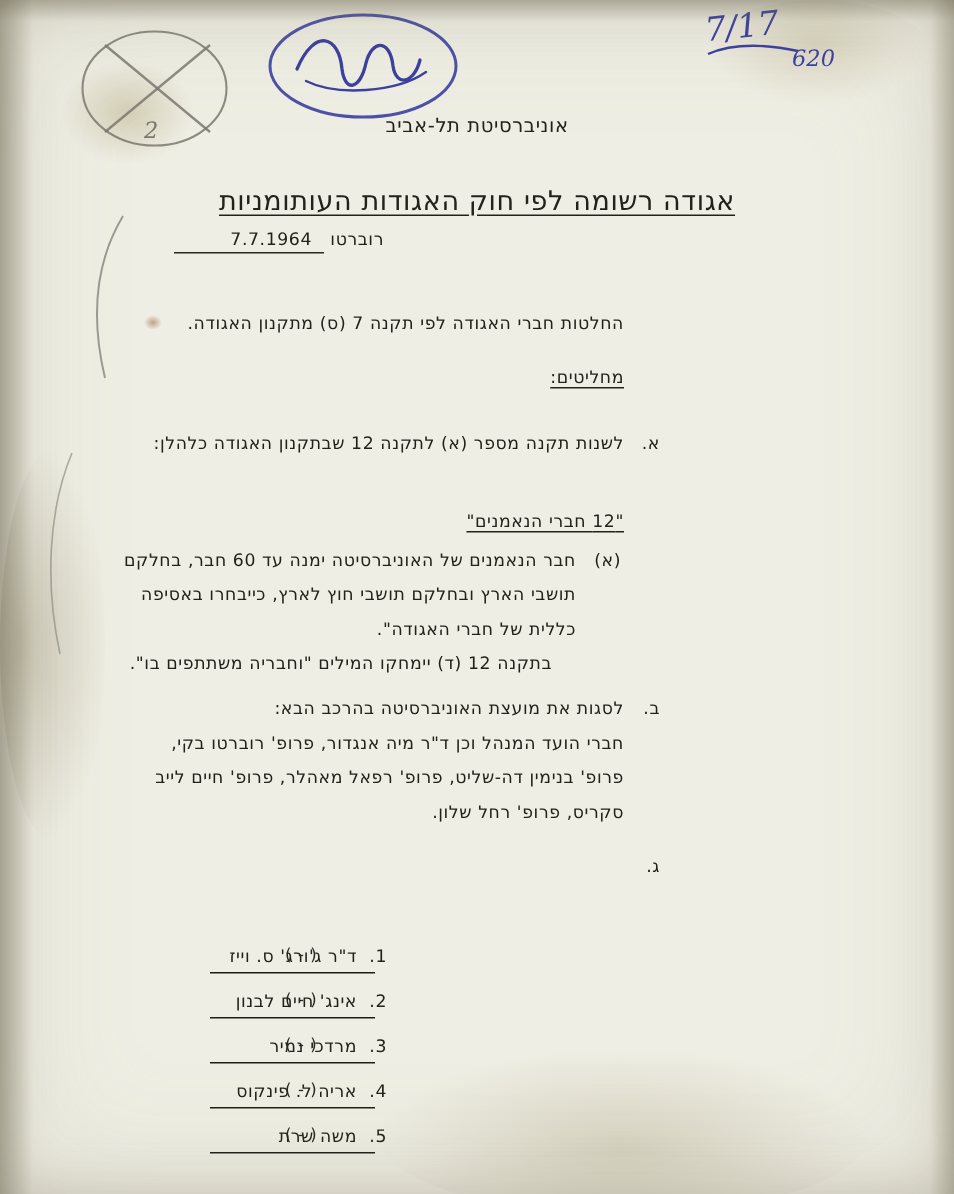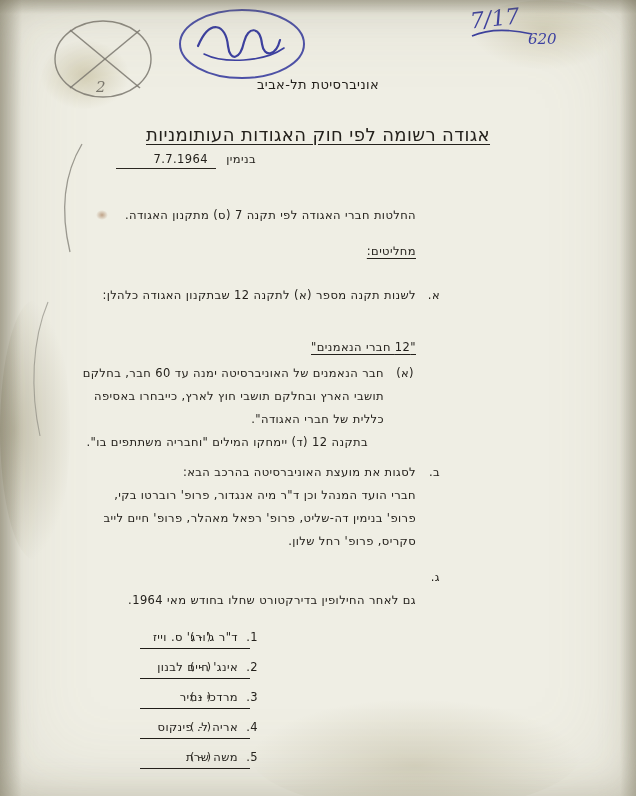--- a/index.html
+++ b/index.html
@@ -154,21 +154,21 @@
   <svg class="ink" style="left:18px; top:300px; width:50px; height:140px;" viewBox="0 0 50 140">
     <path d="M30 2 C14 40, 12 90, 22 136" fill="none" stroke="#8b887f" stroke-width="1.1" opacity="0.65"></path>
   </svg>
 
   <div class="doc">
 
     <div class="ln center" style="left:0; right:0; top:78px; font-size:13px;">אוניברסיטת תל-אביב</div>
 
     <div class="ln center ul" style="left:0; right:0; top:116px; font-size:18px;margin-top:12px;">אגודה רשומה לפי חוק האגודות העותומניות</div>
 
-    <div class="ln" style="right:380px; top:152px;">בנימין</div>
+    <div class="ln" style="right:380px; top:152px;">רוברטו</div>
     <div class="ln" style="right:428px; top:152px;">7.7.1964</div>
     <div class="rule" style="right:420px; width:100px; top:168px;"></div>
 
     <div class="ln" style="right:220px; top:208px;">החלטות חברי האגודה לפי תקנה 7 (ס) מתקנון האגודה.</div>
 
     <div class="ln ul" style="right:220px; top:244px;">מחליטים:</div>
 
     <div class="ln" style="right:196px; top:288px;">א.</div>
     <div class="ln" style="right:220px; top:288px;">לשנות תקנה מספר (א) לתקנה 12 שבתקנון האגודה כלהלן:</div>
     <div class="ln ul" style="right:220px; top:340px;">"12 חברי הנאמנים"</div>
@@ -178,21 +178,20 @@
     <div class="ln" style="right:252px; top:412px;">כללית של חברי האגודה".</div>
     <div class="ln" style="right:268px; top:435px;">בתקנה 12 (ד) יימחקו המילים "וחבריה משתתפים בו".</div>
 
     <div class="ln" style="right:196px; top:465px;">ב.</div>
     <div class="ln" style="right:220px; top:465px;">לסגות את מועצת האוניברסיטה בהרכב הבא:</div>
     <div class="ln" style="right:220px; top:488px;">חברי הועד המנהל וכן ד"ר מיה אנגדור, פרופ' רוברטו בקי,</div>
     <div class="ln" style="right:220px; top:511px;">פרופ' בנימין דה-שליט, פרופ' רפאל מאהלר, פרופ' חיים לייב</div>
     <div class="ln" style="right:220px; top:534px;">סקריס, פרופ' רחל שלון.</div>
 
     <div class="ln" style="right:196px; top:570px;">ג.</div>
-    <div class="ln" style="right:220px; top:593px;">גם לאחר החילופין בדירקטורט שחלו בחודש מאי 1964.</div>
 
     <div class="ln" style="right:378px; top:630px;">1.</div>
     <div class="ln" style="right:398px; top:630px;">ד"ר ג'ורג' ס. וייז</div>
     <div class="dash" style="left:190px; top:630px;">( - )</div>
     <div class="sig-line" style="left:140px; width:110px; top:648px;"></div>
 
     <div class="ln" style="right:378px; top:660px;">2.</div>
     <div class="ln" style="right:398px; top:660px;">אינג' חיים לבנון</div>
     <div class="dash" style="left:190px; top:660px;">( - )</div>
     <div class="sig-line" style="left:140px; width:110px; top:678px;"></div>

